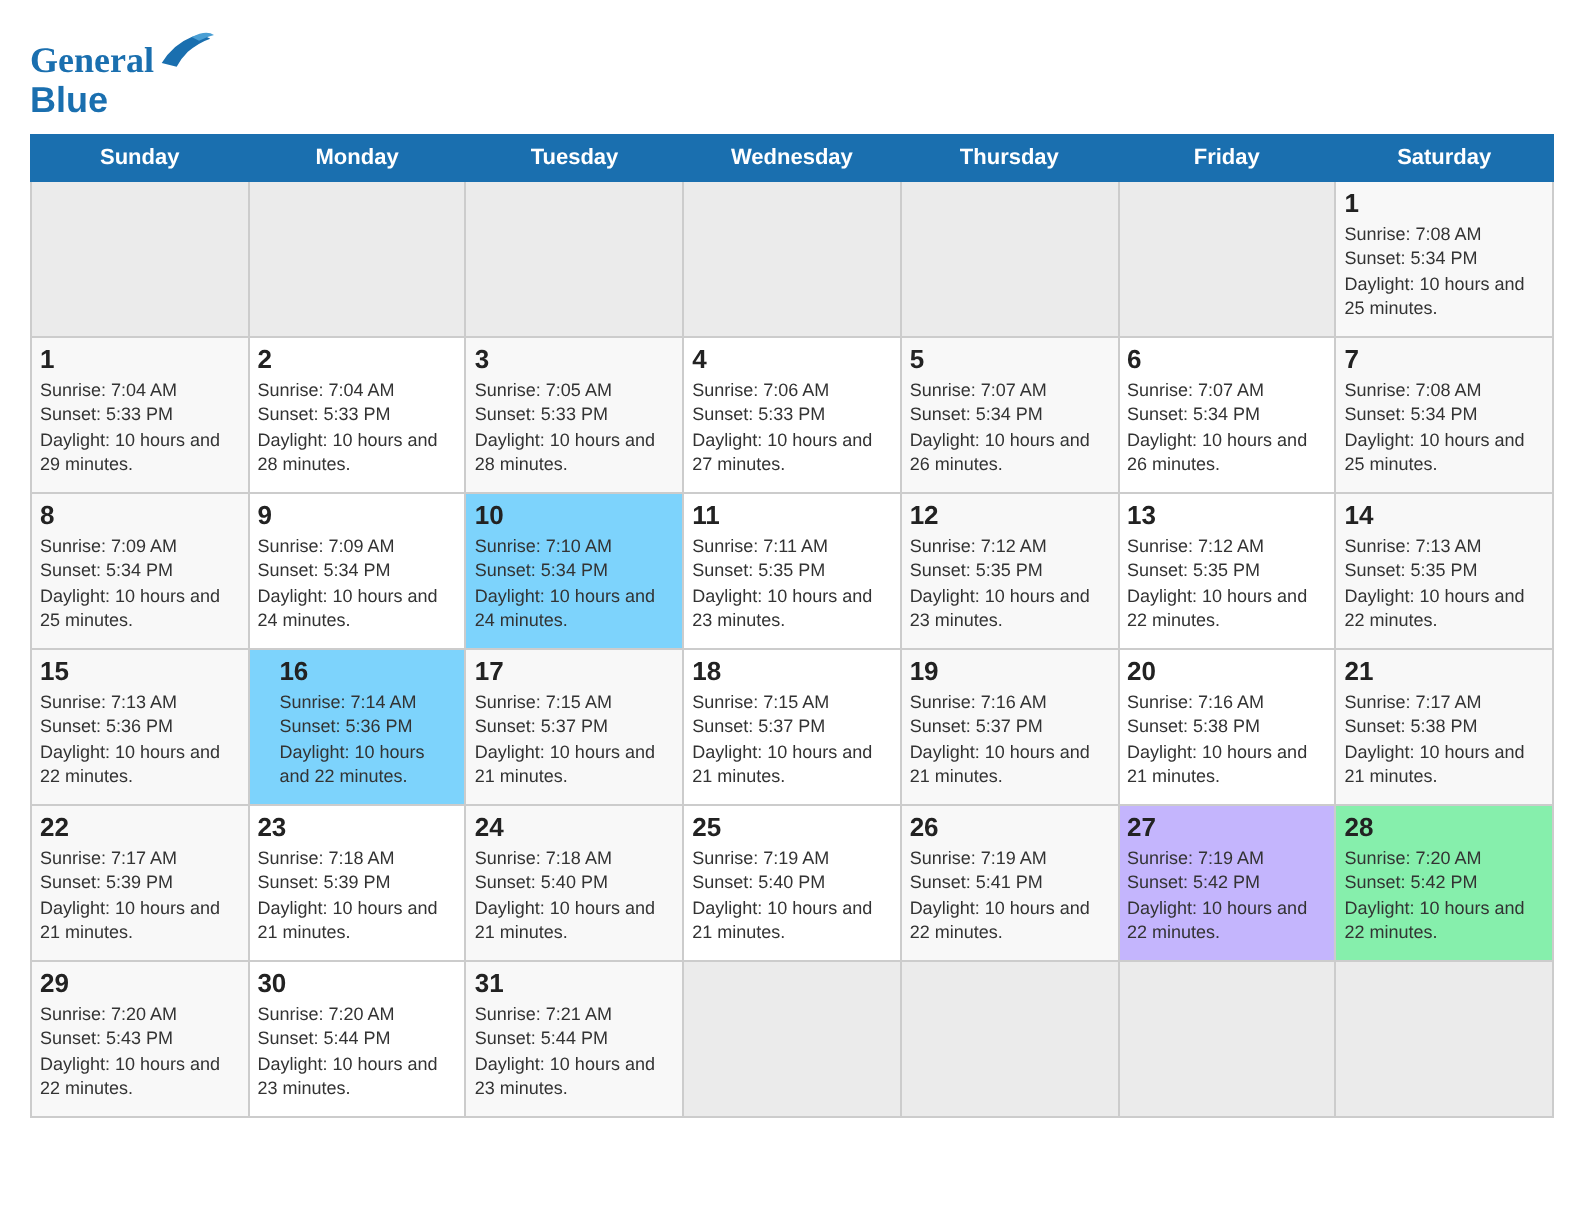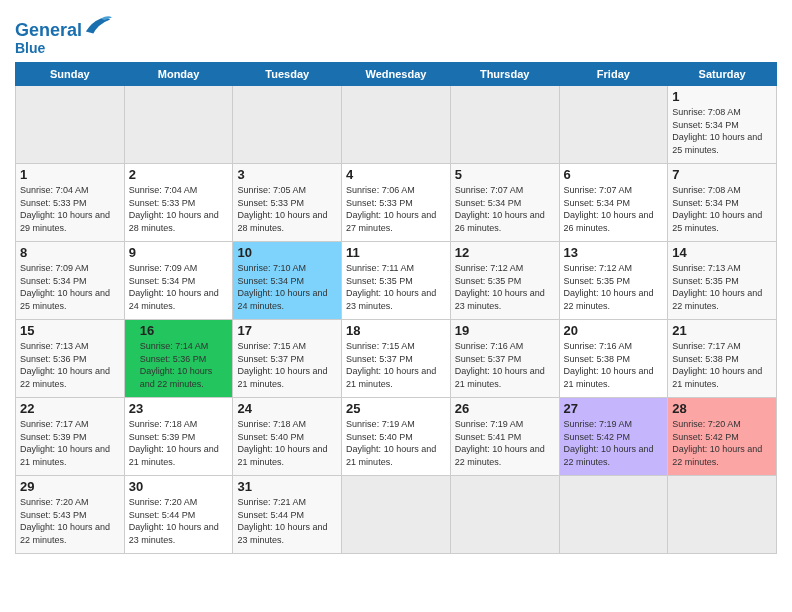--- a/index.html
+++ b/index.html
@@ -26,20 +26,21 @@
       margin-top: 4px;
     }
     .logo-text {
       font-size: 18px;
       font-weight: bold;
       color: #333;
       line-height: 1.1;
     }
     .logo-text span {
       color: #1a6faf;
+      font-family: Liberation Serif, serif;
     }
     .logo-bird {
       width: 28px;
       height: 22px;
       margin-left: 2px;
     }
     .title-block {
       text-align: right;
     }
     .month-title {
@@ -102,21 +103,21 @@
 <div class="container">
   <div class="header-row">
     <div class="logo">
       <div>
         <div class="logo-text">
           <span>General</span><svg class="logo-bird" viewBox="0 0 30 22" xmlns="http://www.w3.org/2000/svg">
             <path d="M2,18 Q8,8 18,4 Q24,2 28,5 Q22,7 16,12 Q12,16 10,20 Z" fill="#1a6faf"></path>
             <path d="M18,4 Q26,0 30,3 Q26,4 22,6 Z" fill="#4a9fd4"></path>
           </svg>
         </div>
-        <div class="logo-text" style="color:#1a6faf;font-size:14px;font-weight:bold;">Blue</div>
+        <div class="logo-text" style="color:#1a6faf;font-size:18px;font-weight:bold;">Blue</div>
       </div>
     </div>
     <div class="title-block">
       <div class="month-title"></div>
       <div class="location"></div>
     </div>
   </div>
 
   <table>
     <thead>
@@ -201,21 +202,21 @@
           <td style="background: rgb(248, 248, 248);">
             <span class="day-num">14</span>
             <div class="day-info">Sunrise: 7:13 AM<br>Sunset: 5:35 PM<br>Daylight: 10 hours and 22 minutes.</div>
           </td>
         </tr>
         <tr>
           <td style="background: rgb(248, 248, 248);">
             <span class="day-num">15</span>
             <div class="day-info">Sunrise: 7:13 AM<br>Sunset: 5:36 PM<br>Daylight: 10 hours and 22 minutes.</div>
           </td>
-          <td style="background: #22c55e; padding-left: 15px;">
+          <td style="background: #7dd3fc; padding-left: 15px;">
             <span class="day-num">16</span>
             <div class="day-info">Sunrise: 7:14 AM<br>Sunset: 5:36 PM<br>Daylight: 10 hours and 22 minutes.</div>
           </td>
           <td style="background: rgb(248, 248, 248);">
             <span class="day-num">17</span>
             <div class="day-info">Sunrise: 7:15 AM<br>Sunset: 5:37 PM<br>Daylight: 10 hours and 21 minutes.</div>
           </td>
           <td style="background: rgb(255, 255, 255);">
             <span class="day-num">18</span>
             <div class="day-info">Sunrise: 7:15 AM<br>Sunset: 5:37 PM<br>Daylight: 10 hours and 21 minutes.</div>
@@ -251,21 +252,21 @@
             <div class="day-info">Sunrise: 7:19 AM<br>Sunset: 5:40 PM<br>Daylight: 10 hours and 21 minutes.</div>
           </td>
           <td style="background: rgb(248, 248, 248);">
             <span class="day-num">26</span>
             <div class="day-info">Sunrise: 7:19 AM<br>Sunset: 5:41 PM<br>Daylight: 10 hours and 22 minutes.</div>
           </td>
           <td style="background: #c4b5fd;">
             <span class="day-num">27</span>
             <div class="day-info">Sunrise: 7:19 AM<br>Sunset: 5:42 PM<br>Daylight: 10 hours and 22 minutes.</div>
           </td>
-          <td style="background: #fca5a5;">
+          <td style="background: #86efac;">
             <span class="day-num">28</span>
             <div class="day-info">Sunrise: 7:20 AM<br>Sunset: 5:42 PM<br>Daylight: 10 hours and 22 minutes.</div>
           </td>
         </tr>
         <tr>
           <td style="background: rgb(248, 248, 248);">
             <span class="day-num">29</span>
             <div class="day-info">Sunrise: 7:20 AM<br>Sunset: 5:43 PM<br>Daylight: 10 hours and 22 minutes.</div>
           </td>
           <td style="background: rgb(255, 255, 255);">

